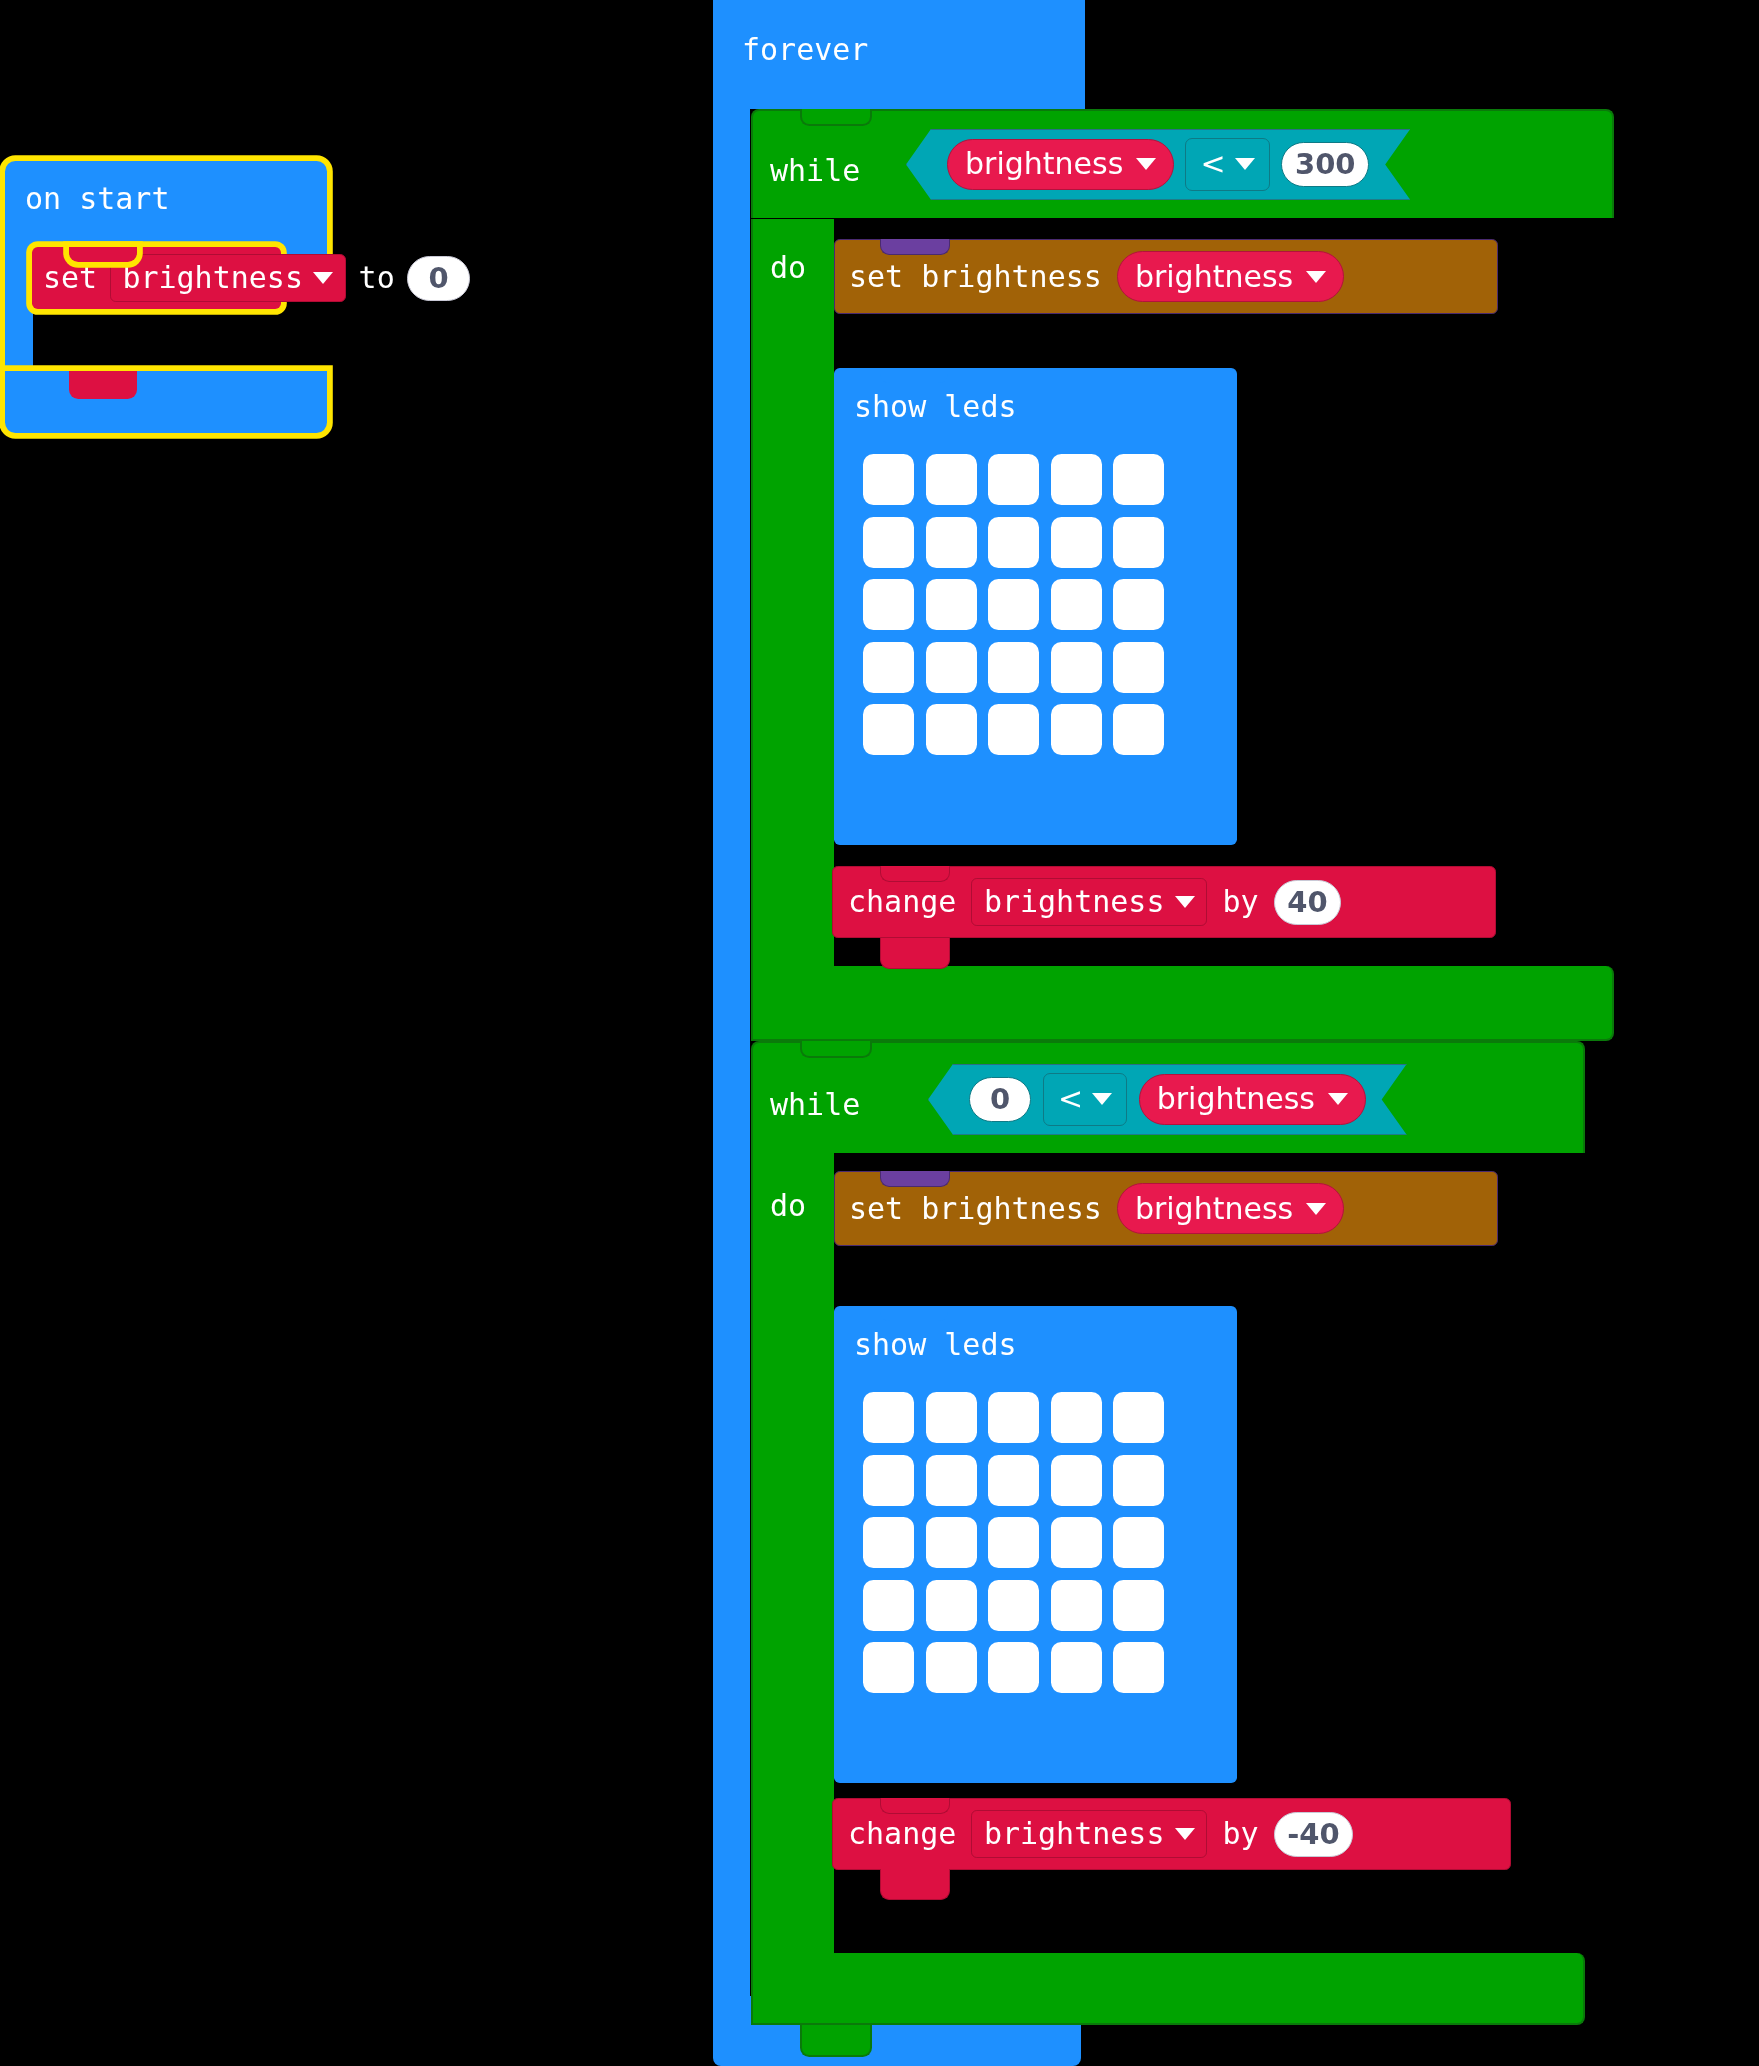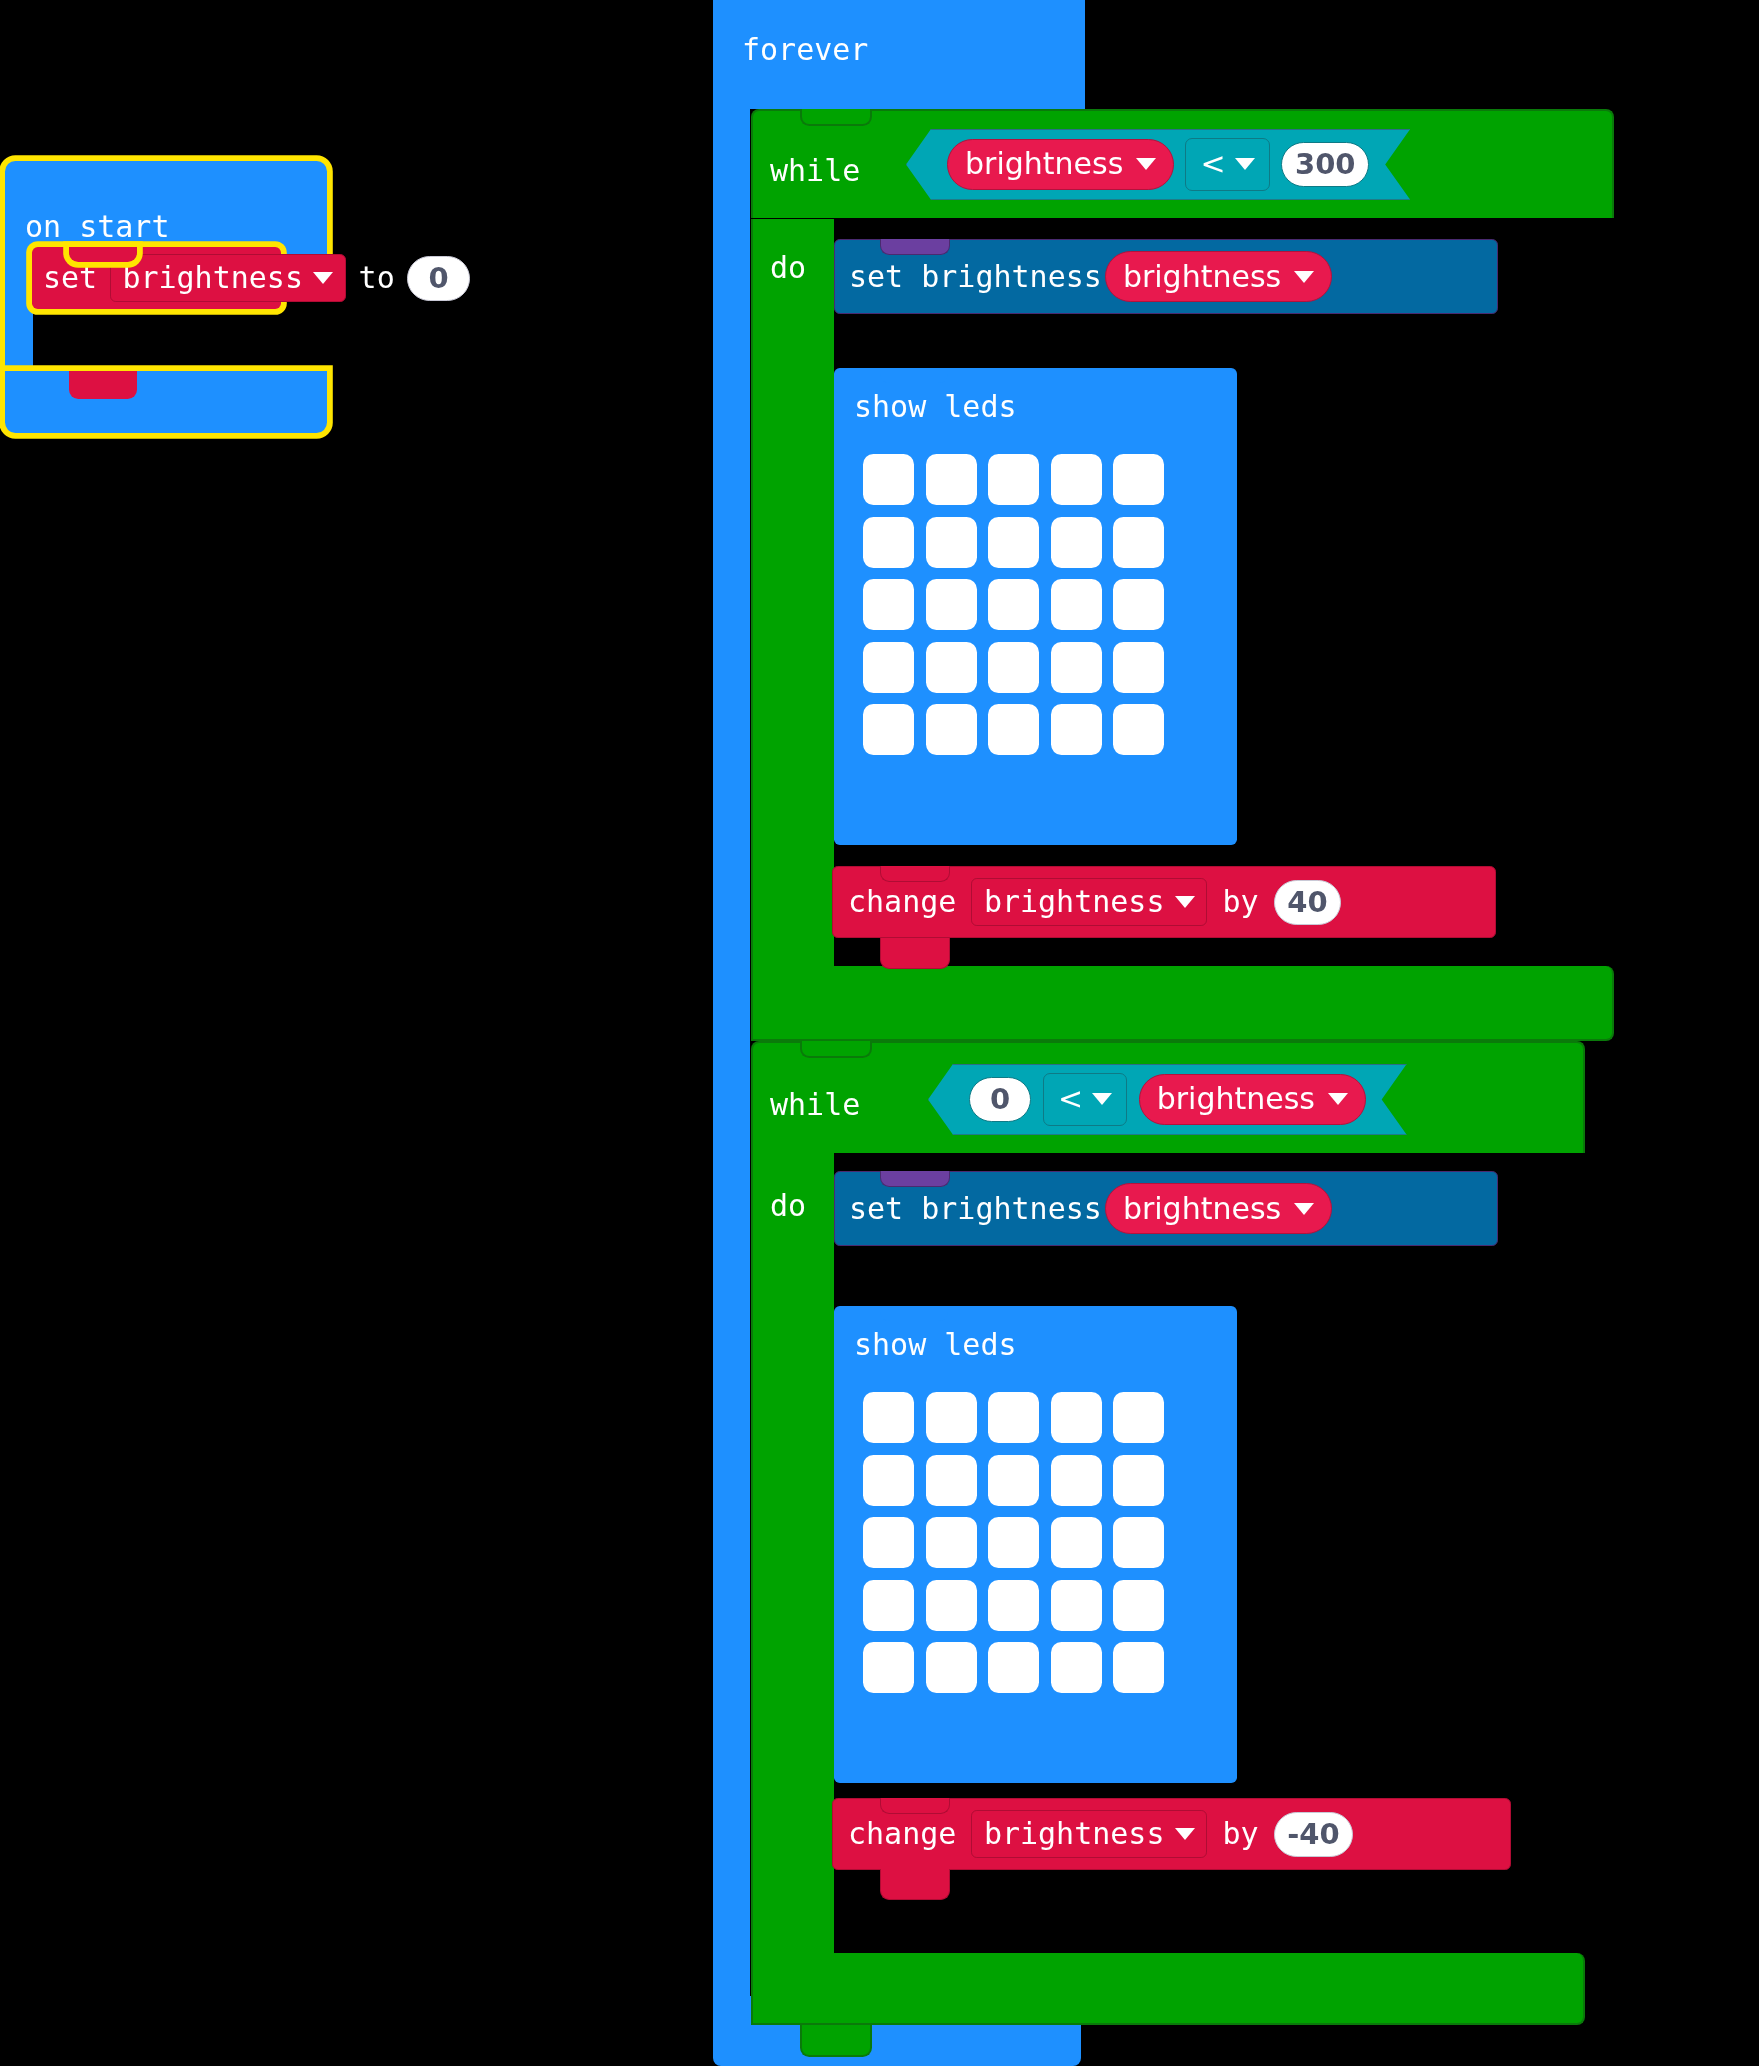--- a/index.html
+++ b/index.html
@@ -14,21 +14,21 @@
 
   
   #onstart{position:absolute;left:4.6px;top:161px;width:322px;height:124px;
       background:#1e90ff;border-radius:10.4px 10.4px 0 0;
       box-shadow:0 0 0 5.8px #ffe500;}
   #onstart-lower{position:absolute;left:4.6px;top:371px;width:322px;height:62px;
       background:#1e90ff;border-radius:0 0 10.4px 10.4px;
       box-shadow:0 0 0 5.8px #ffe500;}
   #onstart-leftcol{position:absolute;left:4.6px;top:247px;width:28px;height:150px;
       background:#1e90ff;box-shadow:-5.8px 0 0 0 #ffe500;}
-  #onstart-label{position:absolute;left:25px;top:212px;}
+  #onstart-label{position:absolute;left:25px;top:184px;}
 
   
   #setblk{position:absolute;left:32px;top:247px;width:249px;height:62px;
       background:#dd1042;border-radius:5.8px;
       box-shadow:0 0 0 5.8px #ffe500;}
   #setblk-row{position:absolute;left:32px;top:247px;width:249px;height:62px;
       display:flex;align-items:center;gap:12.7px;padding-left:11px;box-sizing:border-box;}
 
   
   .field{background:#dd1042;border:1.7px solid #b00c34;border-radius:5.8px;
@@ -79,22 +79,22 @@
   #w2-cond{position:absolute;left:928px;top:1064px;}
 
   
   .hexcond{background:#00a6b5;border:1.7px solid #2a6f86;display:flex;align-items:center;
       padding:8px 40px;gap:11.5px;
       clip-path:polygon(25px 0,100% 0,calc(100% - 25px) 50%,100% 100%,25px 100%,0 50%);}
   .opfield{background:#00a6b5;border:1.7px solid #0e7a86;border-radius:7px;
       padding:10.4px 14px;display:flex;align-items:center;gap:9.2px;}
 
   
-  .setbrightness{position:absolute;background:#0369a1;border:1.7px solid #4a2a70;
-      border-radius:5.8px;display:flex;align-items:center;gap:3px;
+  .setbrightness{position:absolute;background:#a16207;border:1.7px solid #4a2a70;
+      border-radius:5.8px;display:flex;align-items:center;gap:15px;
       padding:11.5px 14px;box-sizing:border-box;}
   #sb1{left:834px;top:239px;width:664px;height:75px;}
   #sb2{left:834px;top:1171px;width:664px;height:75px;}
 
   
   .showleds{position:absolute;background:#1e90ff;border-radius:5.8px;
       box-sizing:border-box;}
   #sl1{left:834px;top:368px;width:403px;height:477px;}
   #sl2{left:834px;top:1306px;width:403px;height:477px;}
   .sl-title{position:absolute;left:20px;top:24px;}

